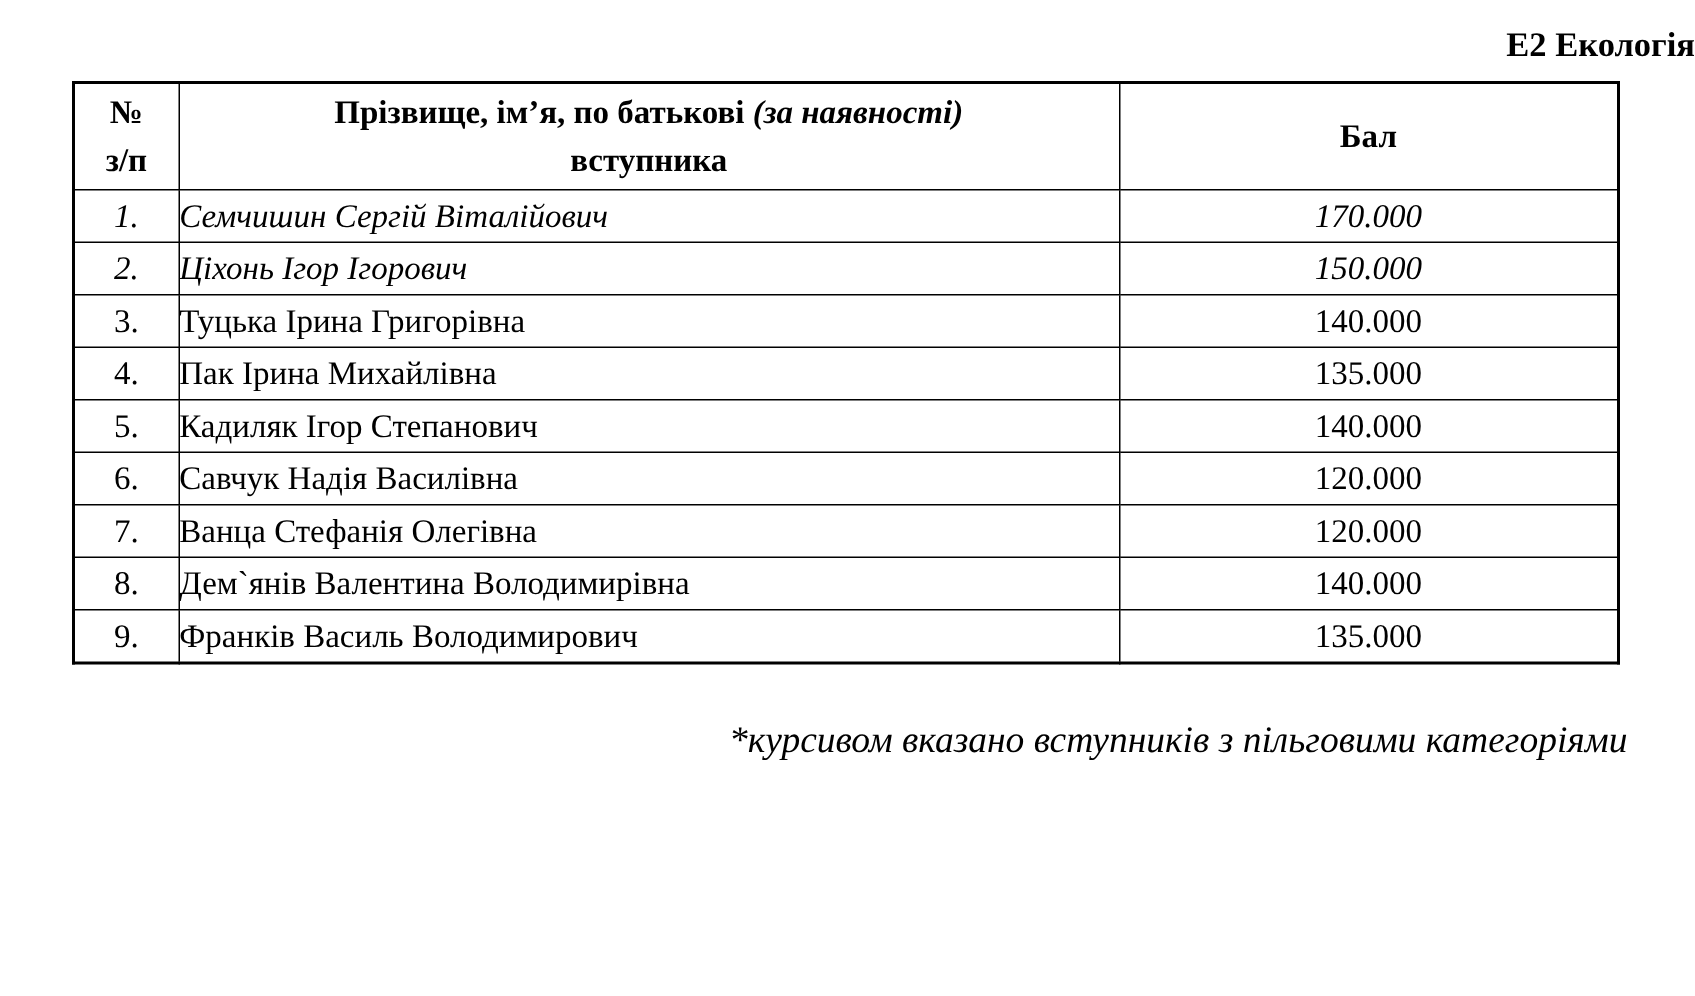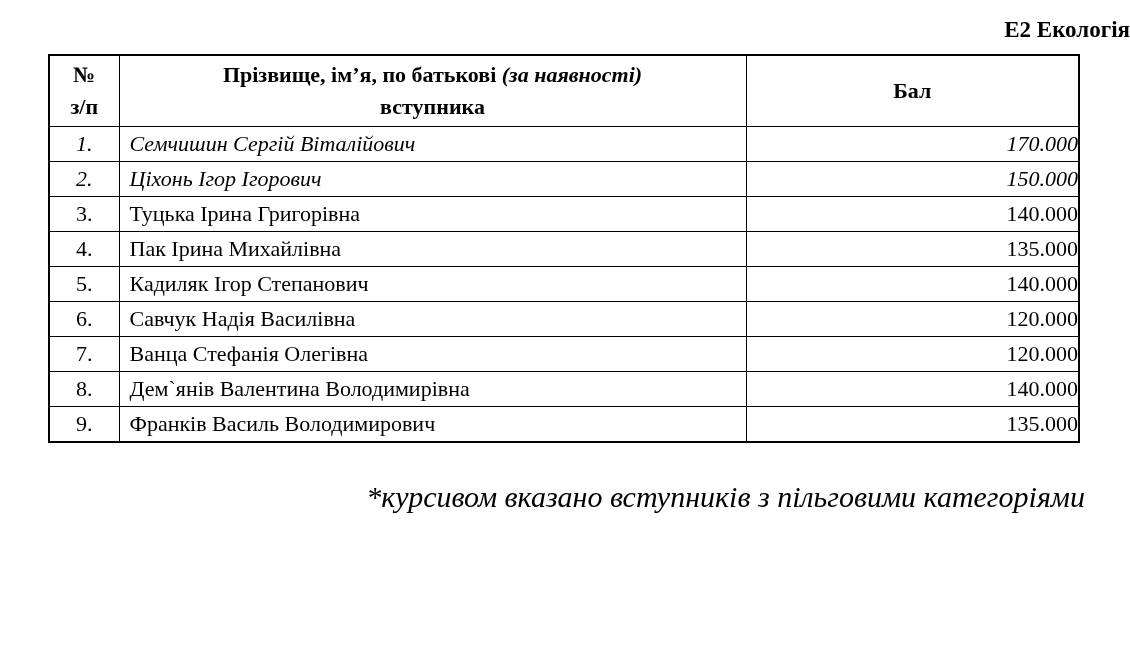--- a/index.html
+++ b/index.html
@@ -42,29 +42,29 @@
   .score-table thead th {
     height: 70px;
     font-weight: bold;
     text-align: center;
     line-height: 1.45;
   }
   .score-table tbody td {
     height: 34px;
   }
   td.cell-num   { text-align: center; }
-  td.cell-name  { text-align: left; padding-left: 10px; }
-  td.cell-score { text-align: right; }
+  td.cell-name  { text-align: left; }
+  td.cell-score { text-align: center; }
   tr.italic-row td { font-style: italic; }
   .hdr-name-italic { font-style: italic; }
   .footnote {
     margin-top: 37px;
     margin-right: 45px;
     text-align: right;
-    font-size: 30px;
+    font-size: 25px;
     font-style: italic;
   }
 </style>
 </head>
 <body>
 
 <div class="page-title">Е2 Екологія</div>
 
 <table class="score-table">
   <colgroup>

